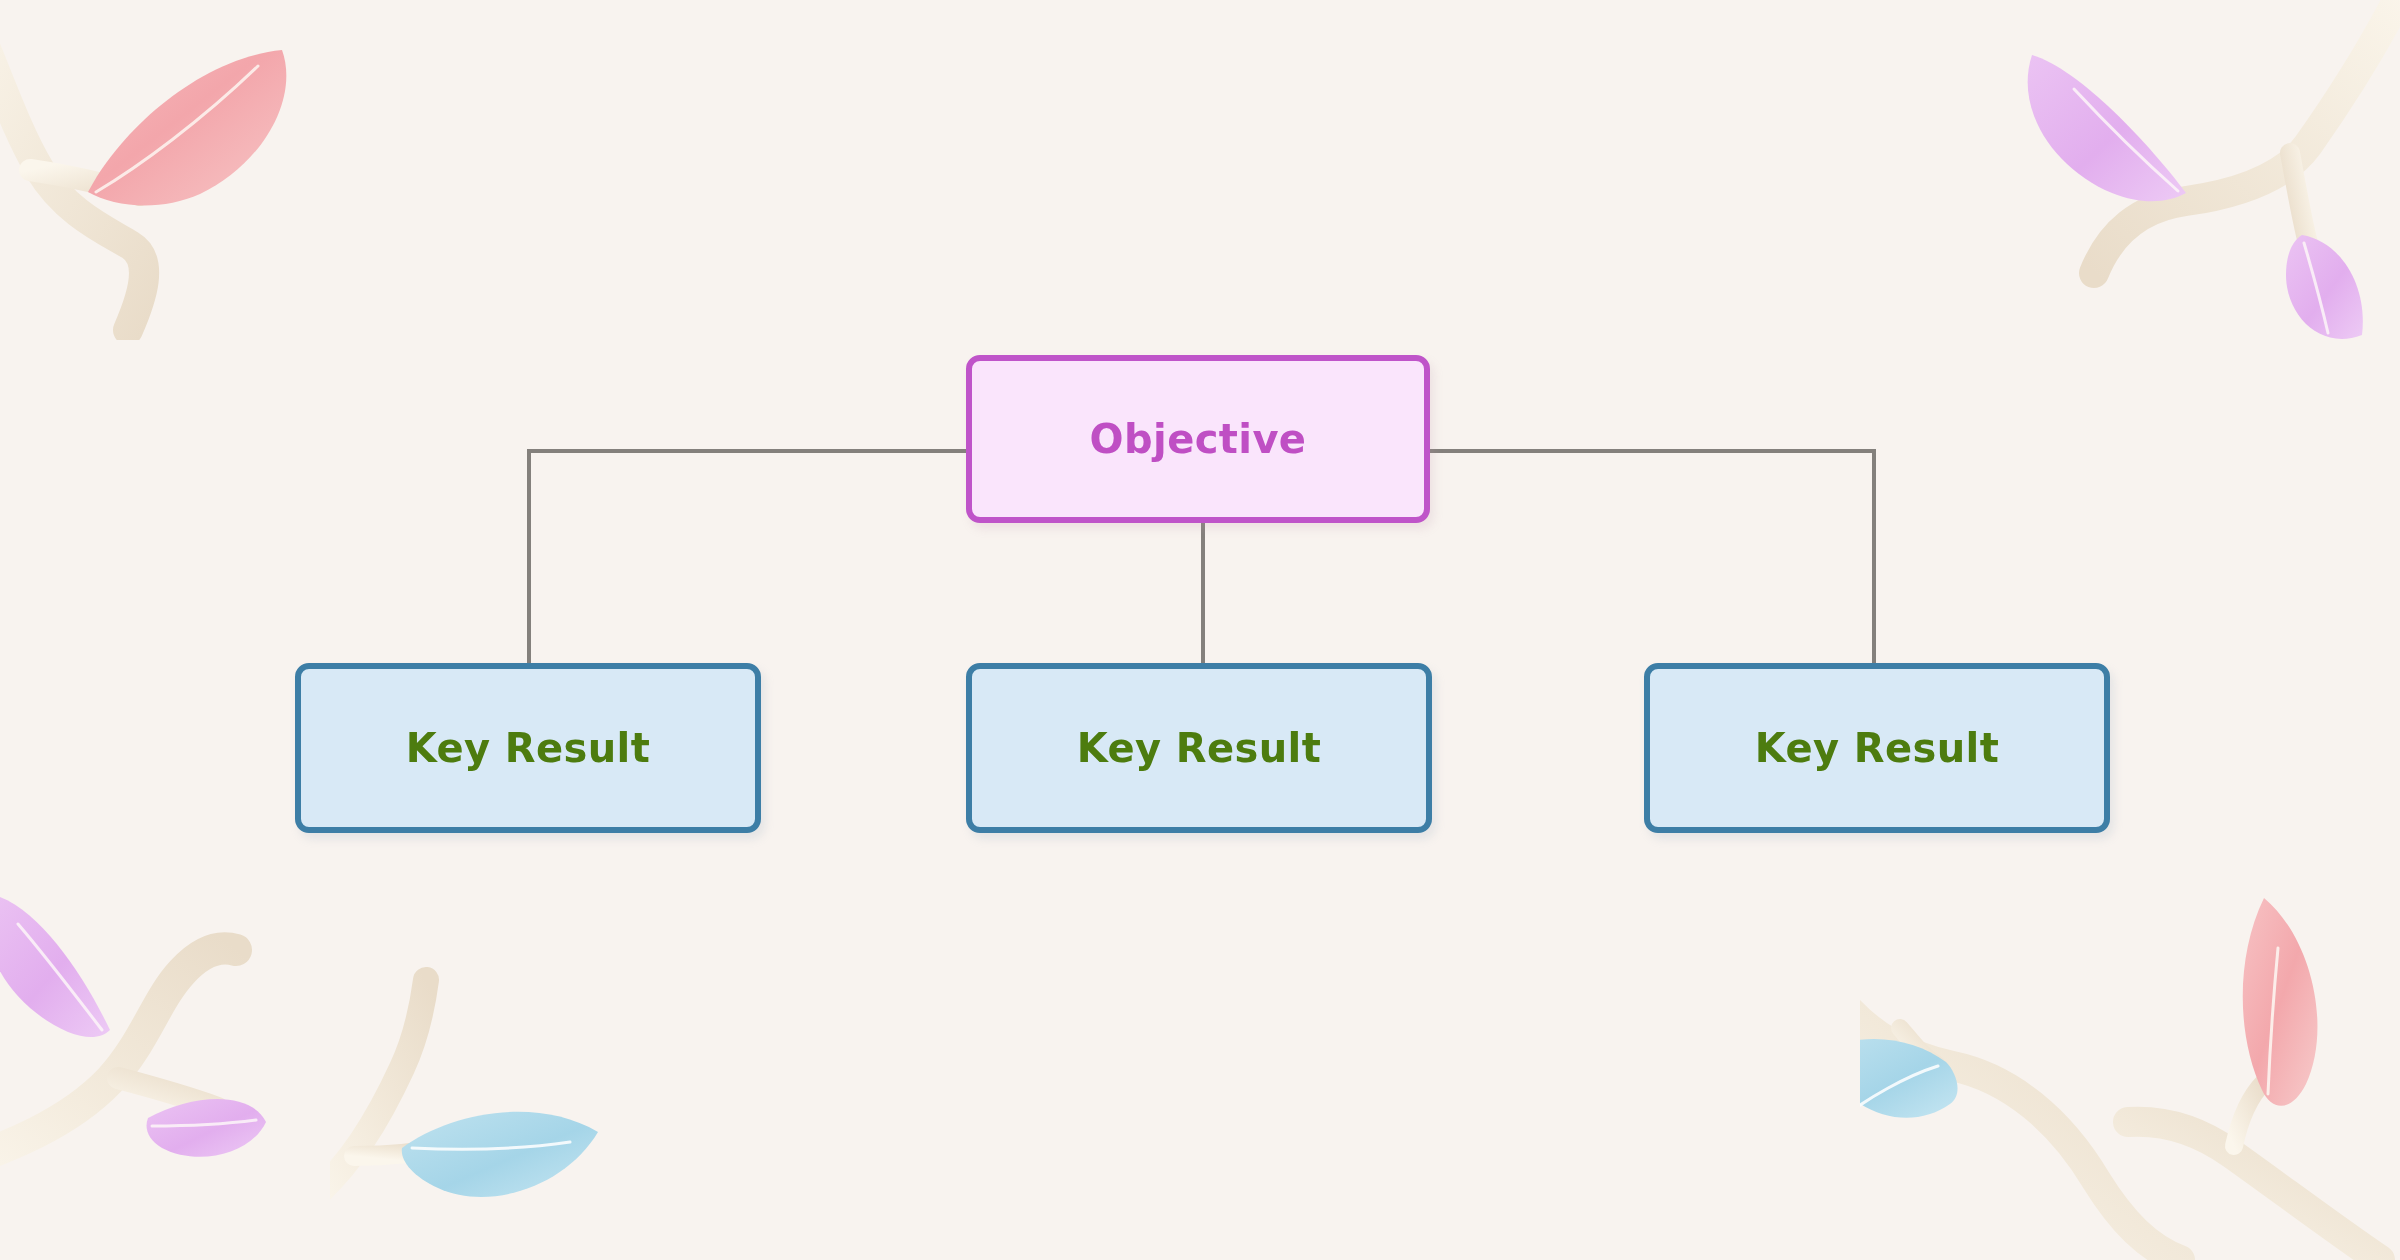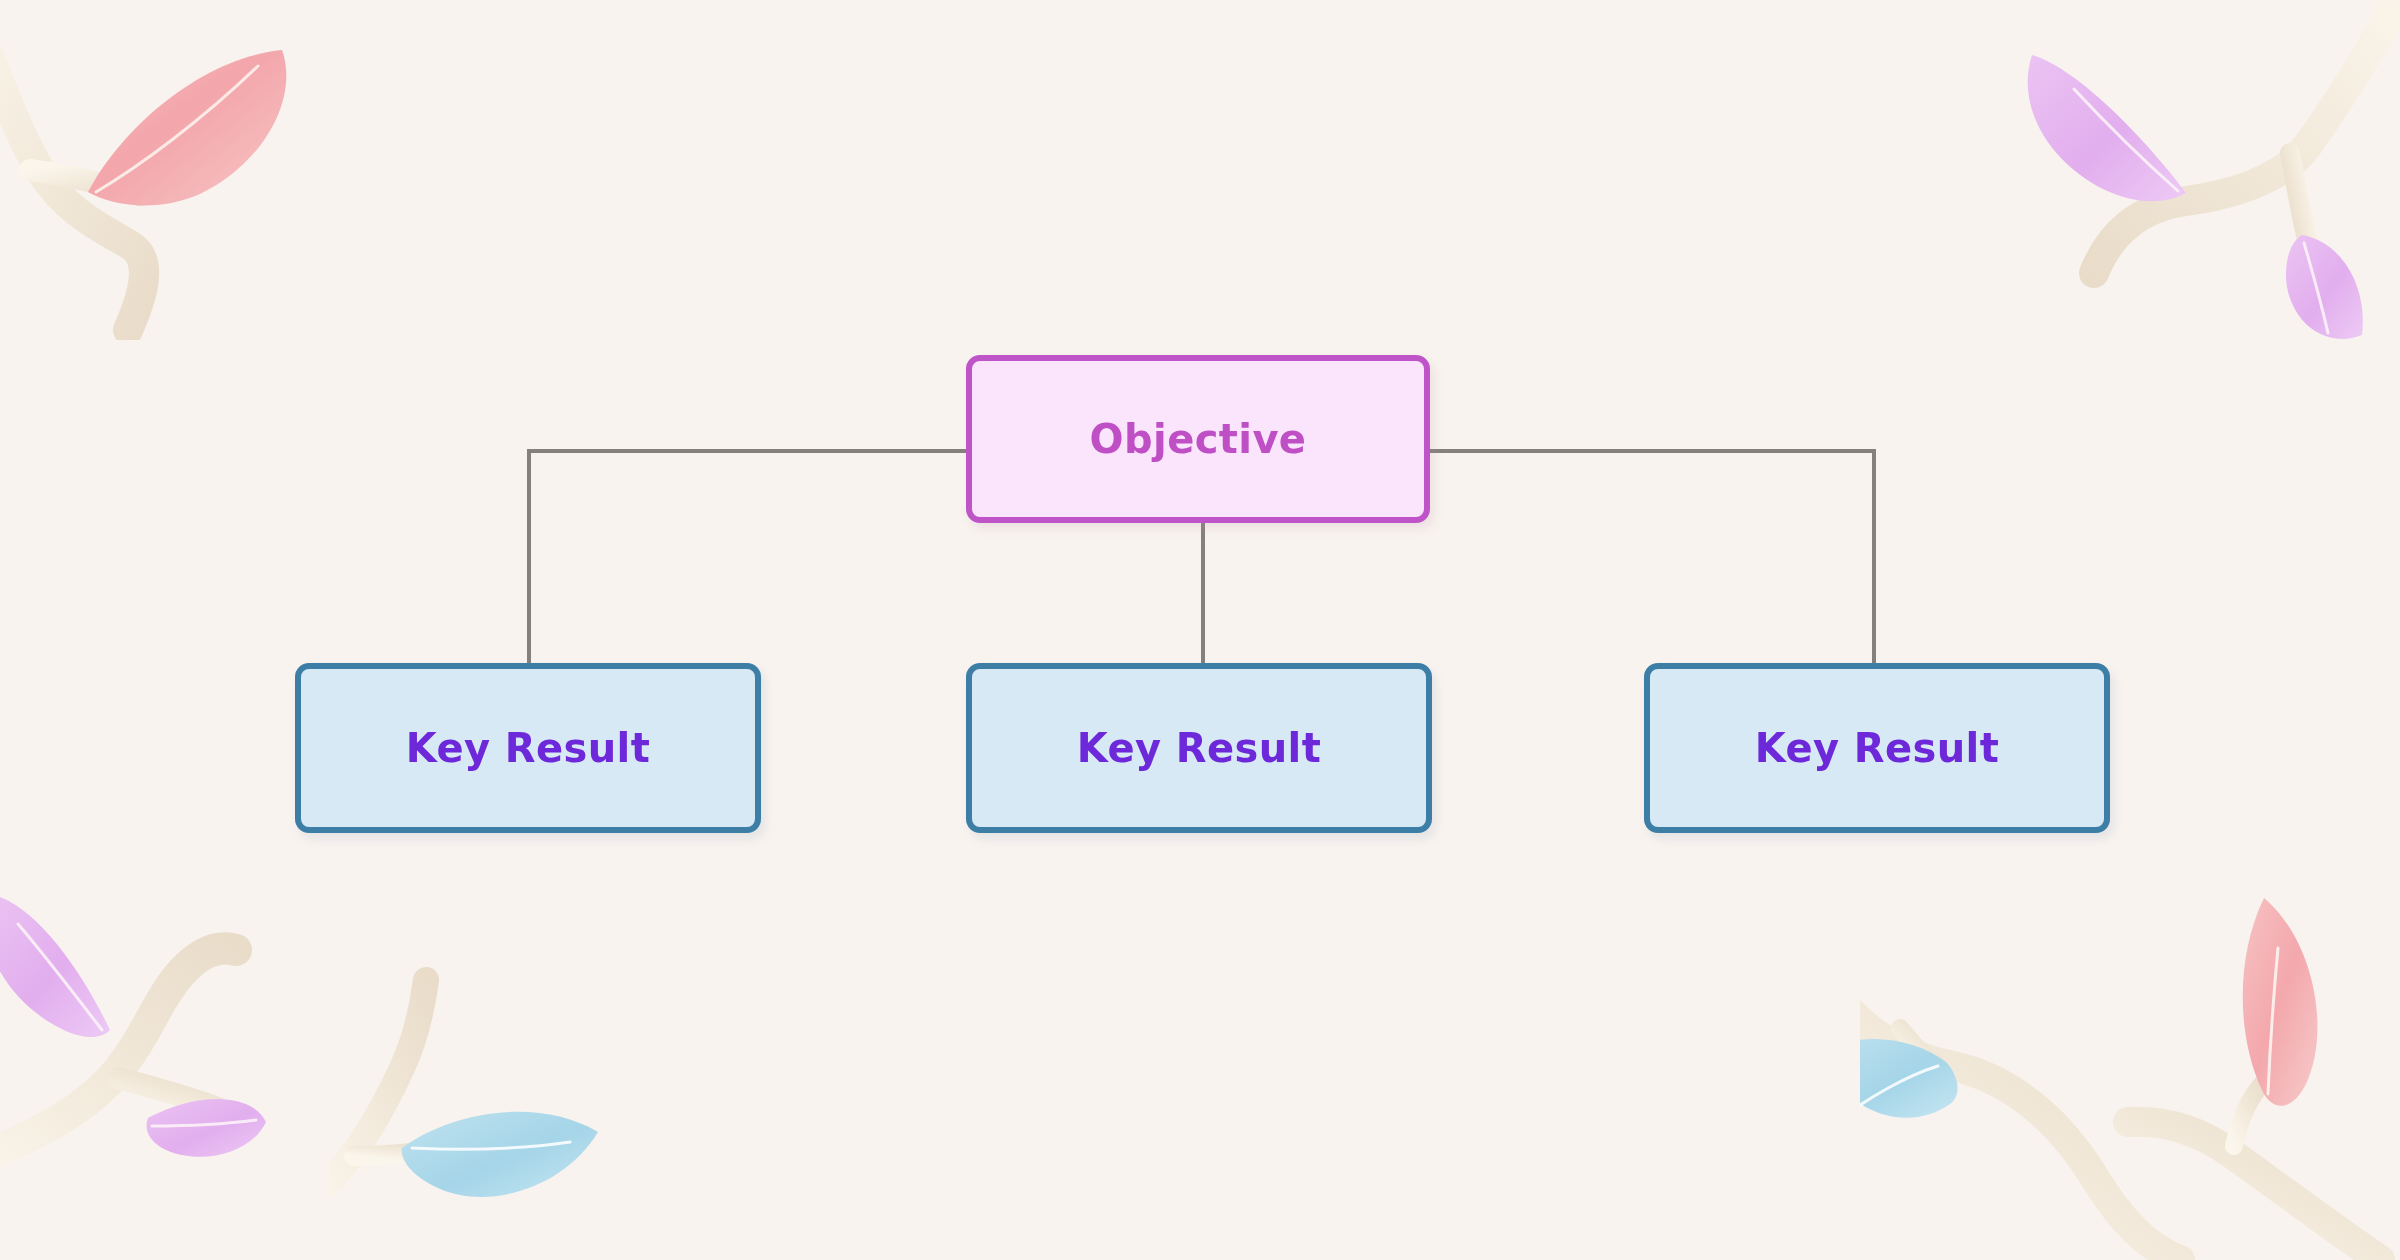--- a/index.html
+++ b/index.html
@@ -79,21 +79,21 @@
   
   .node-kr {
     top: 663px;
     width: 466px;
     height: 170px;
     background: #d8e9f6;
     border: 6px solid #3d7ea6;
     box-shadow: 4px 6px 10px rgba(150, 170, 190, 0.20);
   }
   .node-kr .node-label {
-    color: #6d28d9;
+    color: #4d7c0f;
     font-size: 40px;
   }
   .node-kr-1 { left: 295px; }
   .node-kr-2 { left: 966px; }
   .node-kr-3 { left: 1644px; }
 </style>
 </head>
 <body>
 
 <div id="canvas">

